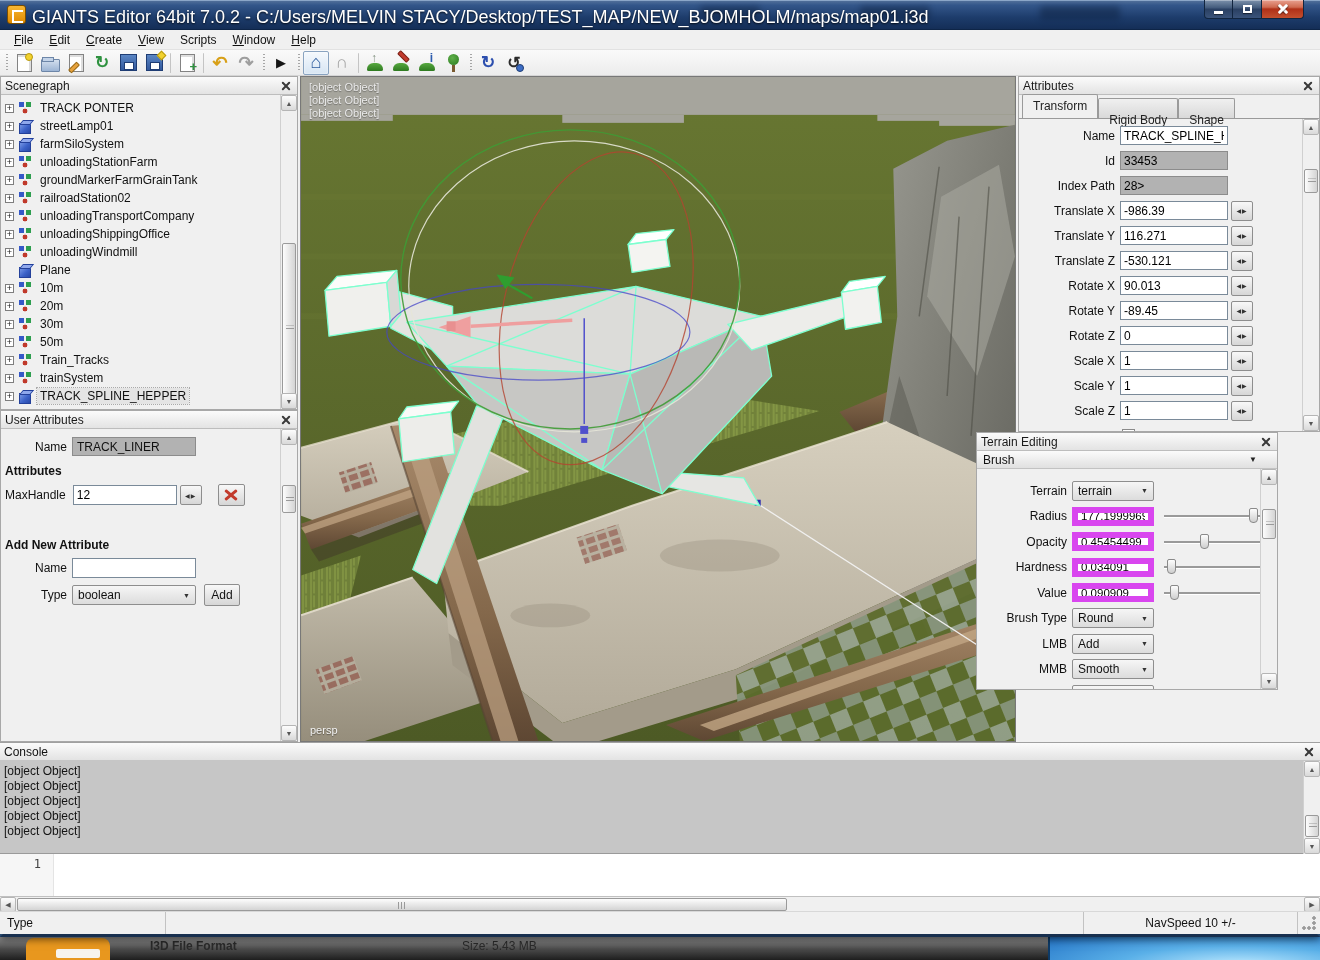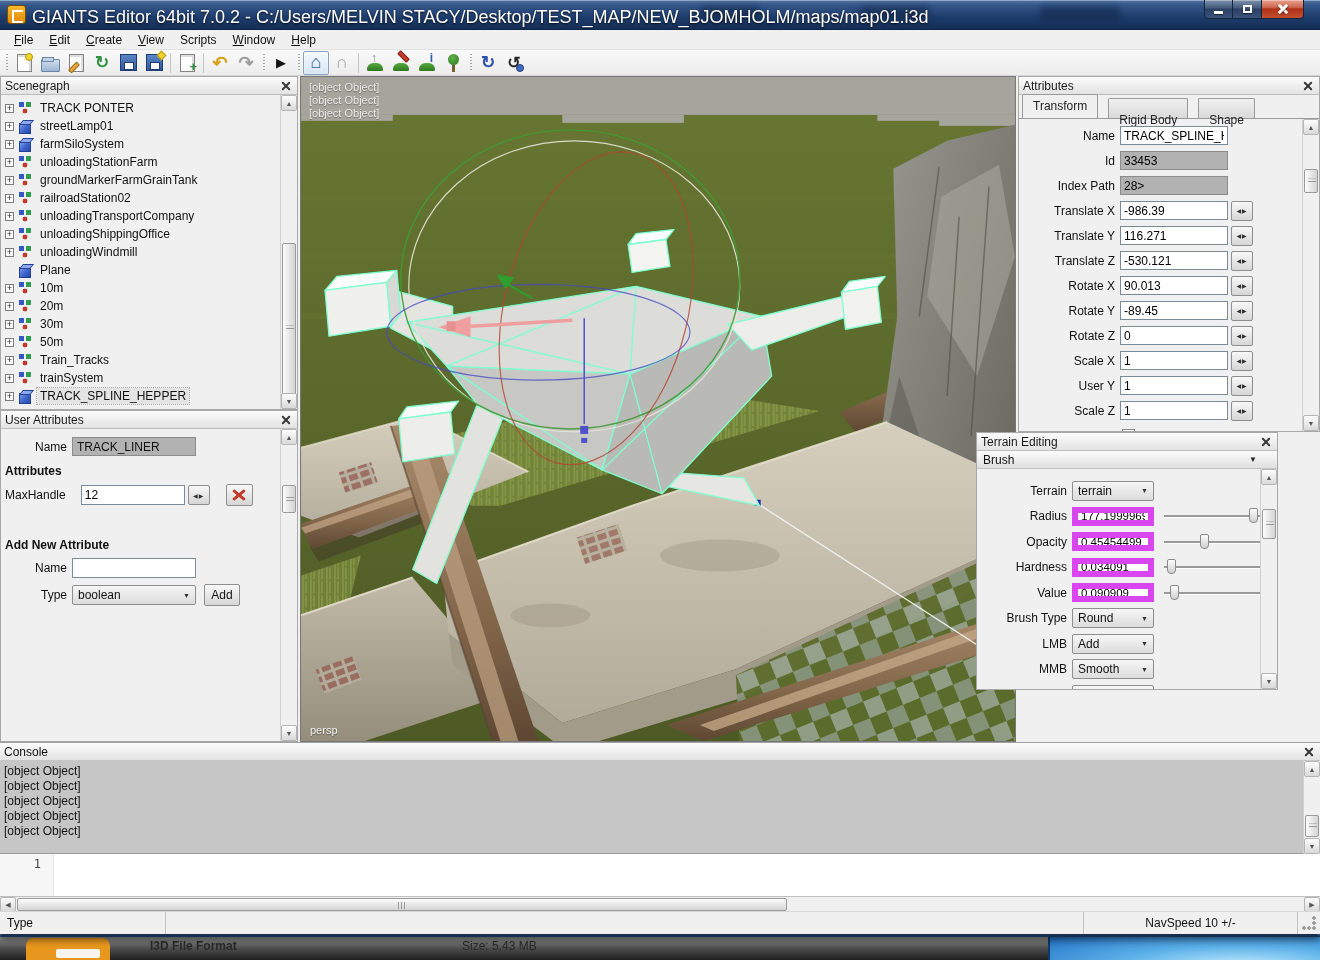--- a/index.html
+++ b/index.html
@@ -113,21 +113,21 @@
   .ua-type-dd{width:124px}
   .addbtn{width:36px;height:22px;margin-left:8px;border:1px solid #8e8e8e;background:linear-gradient(#f8f8f8,#d6d6d6);border-radius:2px;display:flex;align-items:center;justify-content:center}
   #ua-scroll{top:18px;bottom:0}
   
   #viewport{position:absolute;left:300px;top:0;width:716px;height:666px;border:1px solid #787878;background:#5d682e}
   .vp-overlay{position:absolute;left:8px;top:4px;color:#e9e9e9;font-size:11px;line-height:13px;text-shadow:0 1px 1px rgba(0,0,0,.35)}
   .vp-cam{position:absolute;left:9px;bottom:5px;color:#f2f2f2;font-size:11px;text-shadow:0 1px 1px rgba(0,0,0,.4)}
   
   #attributes{left:1018px;top:0;width:302px;height:356px}
   .tabs{position:absolute;left:0;top:18px;right:0;height:24px;display:flex;align-items:flex-end;padding-left:3px;border-bottom:1px solid #9a9a9a;background:#f0f0f0}
-  .tab{height:20px;padding:14px 10px 0;border:1px solid #9a9a9a;border-bottom:none;background:linear-gradient(#f0f0f0,#d9d9d9);margin-right:10px;border-radius:2px 2px 0 0;color:#222}
+  .tab{height:20px;padding:14px 10px 0;border:1px solid #9a9a9a;border-bottom:none;background:linear-gradient(#f0f0f0,#d9d9d9);margin-right:0;border-radius:2px 2px 0 0;color:#222}
   .tab.active{height:24px;background:#f0f0f0;position:relative;z-index:2;padding-top:4px}
   .attr-body{position:absolute;left:0;top:42px;right:17px;bottom:0;padding-top:4px;overflow:hidden}
   .attr-row{display:flex;align-items:center;height:25px;padding-left:4px}
   .attr-label{width:92px;text-align:right;margin-right:5px;flex:none}
   .attr-input{width:108px;height:19px;border:1px solid #7a8a99;background:#fff;font:12px "Liberation Sans",sans-serif;padding:0 3px}
   .attr-row .chk{display:none;width:13px;height:13px;border:1px solid #8a8a8a;background:#fff;margin-left:2px}
   .attr-row.kind-readonly .attr-input{background:#b2b2b2;border-color:#8c8c8c}
   .attr-row.kind-readonly .spinbtn,.attr-row.kind-text .spinbtn{visibility:hidden}
   .attr-row.kind-check .chk{display:block}
   #at-scroll{top:42px;bottom:0}
@@ -422,21 +422,21 @@
         <span class="ph-title">User Attributes</span>
         <div class="close-x"></div>
       </div>
       <div class="ua-body">
         <div class="ua-row">
           <span class="ua-label">Name</span>
           <div class="ua-name-field">TRACK_LINER</div>
         </div>
         <div class="ua-section">Attributes</div>
         <div class="ua-row" style="padding-left:4px">
-          <span style="margin-right:15px">MaxHandle</span>
+          <span style="margin-right:7px">MaxHandle</span>
           <input class="ua-input" value="12" style="">
           <div class="spinbtn">◀▶</div>
           <div class="xbtn"></div>
         </div>
         <div class="ua-gap"></div>
         <div class="ua-section">Add New Attribute</div>
         <div class="ua-row">
           <span class="ua-label">Name</span>
           <input class="ua-input-wide" value="" style="">
         </div>
@@ -677,21 +677,21 @@
           </div>
 
           <div class="attr-row kind-spin">
             <span class="attr-label">Scale X</span>
             <input class="attr-input" value="1" style="">
 
             <div class="spinbtn">◀▶</div>
           </div>
 
           <div class="attr-row kind-spin">
-            <span class="attr-label">User Y</span>
+            <span class="attr-label">Scale Y</span>
             <input class="attr-input" value="1" style="">
 
             <div class="spinbtn">◀▶</div>
           </div>
 
           <div class="attr-row kind-spin">
             <span class="attr-label">Scale Z</span>
             <input class="attr-input" value="1" style="">
 
             <div class="spinbtn">◀▶</div>

